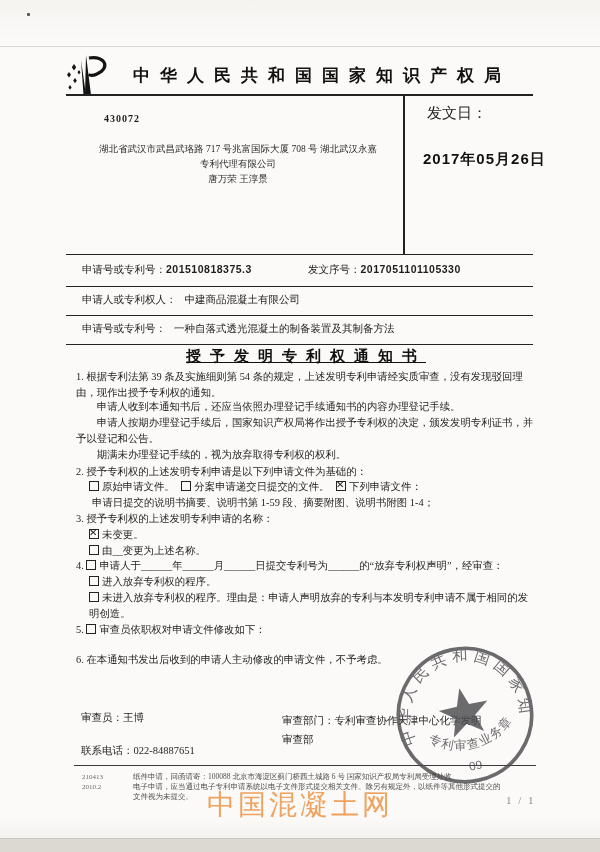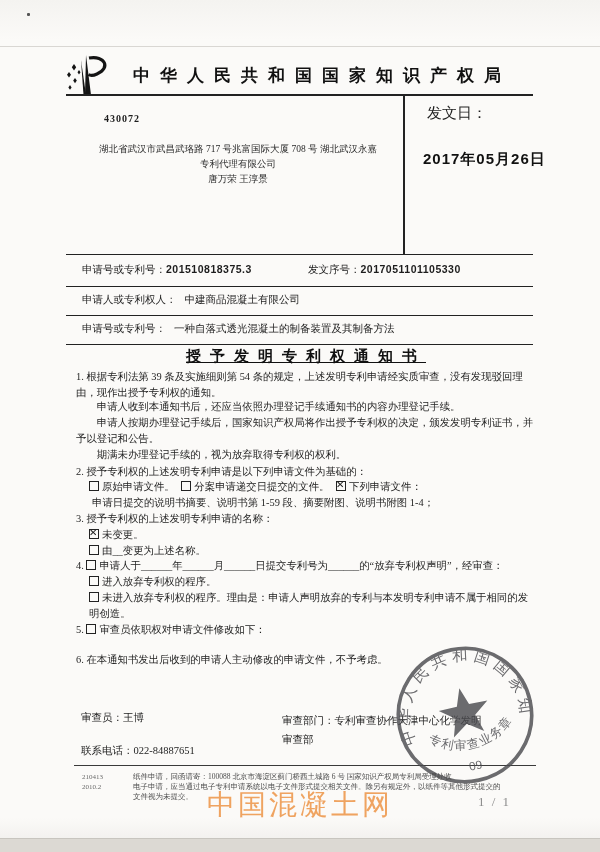--- a/index.html
+++ b/index.html
@@ -57,21 +57,21 @@
   #examiner{left:81px;top:711px;}
   #dept{left:282px;top:711px;width:250px;line-height:19px;white-space:normal;}
   #phone{left:81px;top:744px;}
   #hl5{left:74px;top:765px;width:462px;background:#3a3a3a;}
 
   
   .fcode{position:absolute;left:82px;top:772px;font-size:7px;line-height:10px;color:#6a6a6a;}
   .fnotes{position:absolute;left:133px;top:772px;width:402px;font-size:7.5px;line-height:10px;color:#4c4c4c;}
   .watermark{position:absolute;left:0;right:0;top:786px;text-align:center;font-size:28px;letter-spacing:3px;
      font-family:Liberation Sans, sans-serif;opacity:.9;}
-  .pagenum{position:absolute;left:478px;top:794px;font-size:13px;color:#8d8d8d;letter-spacing:2px;font-family:Liberation Serif, serif;}
+  .pagenum{position:absolute;left:506px;top:794px;font-size:11px;color:#8d8d8d;letter-spacing:2px;font-family:Liberation Serif, serif;}
 
   
   .seal{position:absolute;left:392px;top:642px;width:146px;height:146px;transform:rotate(-12deg);
         color:#4c4c50;opacity:.82;pointer-events:none;}
   .seal svg{width:100%;height:100%;}
 </style>
 </head>
 <body>
 
 <div id="doc">

